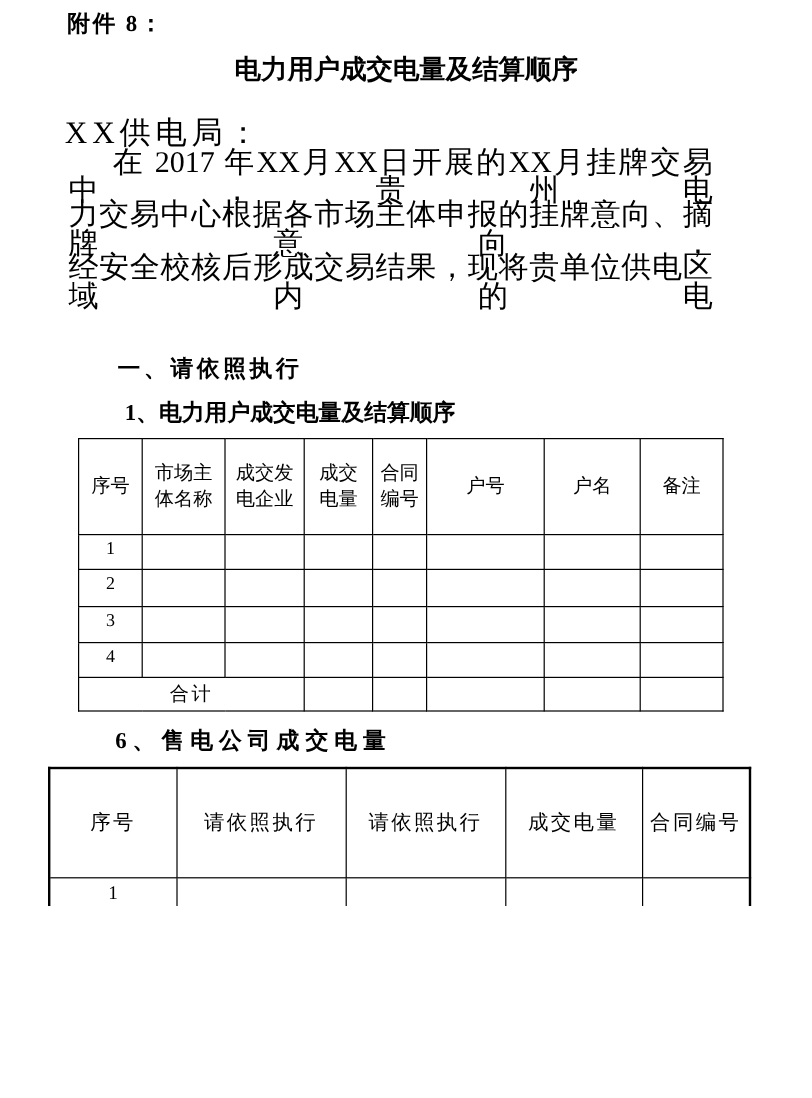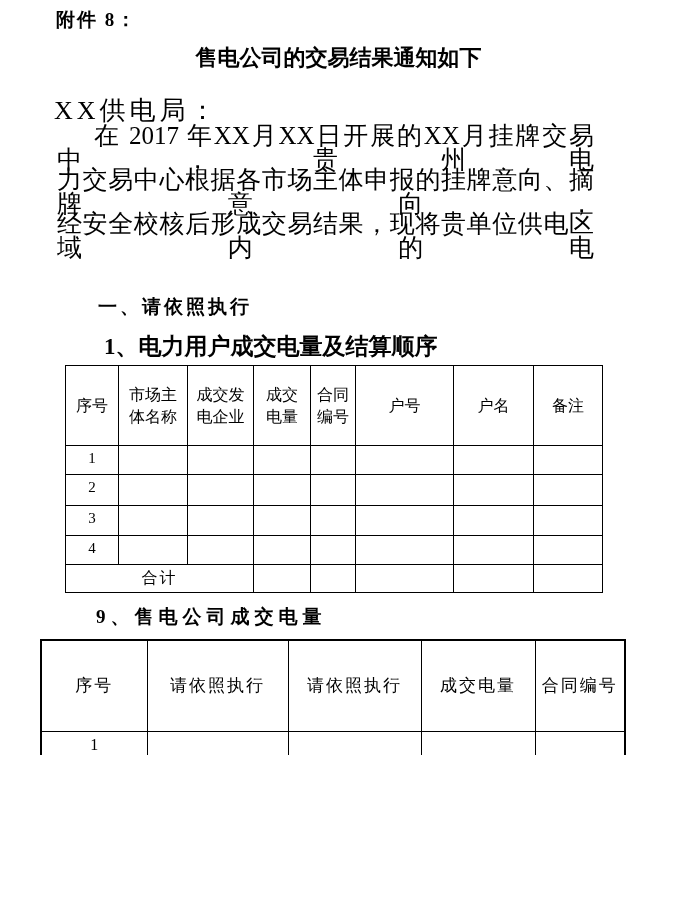--- a/index.html
+++ b/index.html
@@ -36,21 +36,21 @@
   .bl-1 { top: 124px; }
   .bl-2 { top: 168px; }
   .bl-3 { top: 212px; }
   .bl-4 { top: 256px; }
   .h-section {
     position: absolute; left: 98px; top: 294px;
     font-size: 19px; font-weight: bold; letter-spacing: 3px;
   }
   .h-sub1 {
     position: absolute; left: 104px; top: 331px;
-    font-size: 23px; font-weight: bold; text-align: center;
+    font-size: 19px; font-weight: bold; text-align: center;
   }
   .h-sub2 {
     position: absolute; left: 96px; top: 604px;
     font-size: 19px; font-weight: bold; letter-spacing: 5px;
   }
   table { border-collapse: collapse; table-layout: fixed; }
   th, td {
     border: 1px solid #000000;
     text-align: center; vertical-align: middle;
     font-weight: normal; padding: 0;
@@ -73,21 +73,21 @@
   }
   .t2 td.total { font-size: 17px; vertical-align: middle; letter-spacing: 2px; }
 </style>
 </head>
 <body>
 
 <div class="page">
 
   <div class="attach-label">附件 8：</div>
 
-  <div class="doc-title">售电公司的交易结果通知如下</div>
+  <div class="doc-title">电力用户成交电量及结算顺序</div>
 
   <div class="salutation">XX供电局：</div>
 
   <div class="body-line first bl-1">在 2017 年XX月XX日开展的XX月挂牌交易中，贵州电</div>
   <div class="body-line bl-2">力交易中心根据各市场主体申报的挂牌意向、摘牌意向，</div>
   <div class="body-line bl-3">经安全校核后形成交易结果，现将贵单位供电区域内的电</div>
 
   <div class="h-section">一、请依照执行</div>
 
   <div class="h-sub1">1、电力用户成交电量及结算顺序</div>
@@ -164,21 +164,21 @@
         <td class="total" colspan="3">合计</td>
         <td></td>
           <td></td>
         <td></td>
           <td></td>
         <td></td>
       </tr>
     </tbody>
   </table>
 
-  <div class="h-sub2">9、售电公司成交电量</div>
+  <div class="h-sub2">6、售电公司成交电量</div>
 
   <table class="t2">
     <colgroup>
       <col style="width:106px">
         <col style="width:141px">
         <col style="width:133px">
       <col style="width:114px">
         <col style="width:90px">
     </colgroup>
     <thead>

